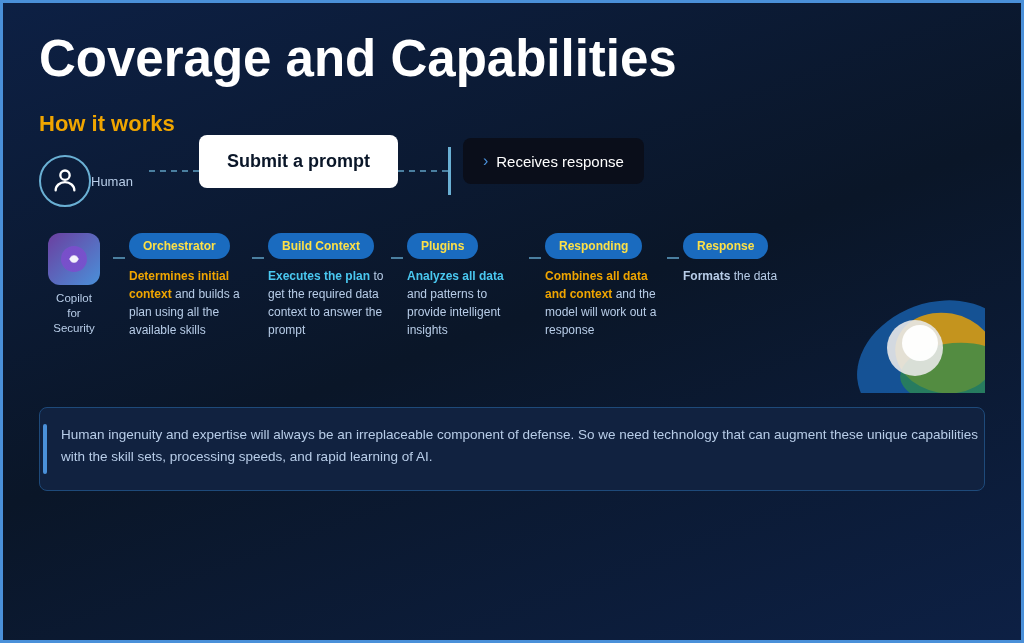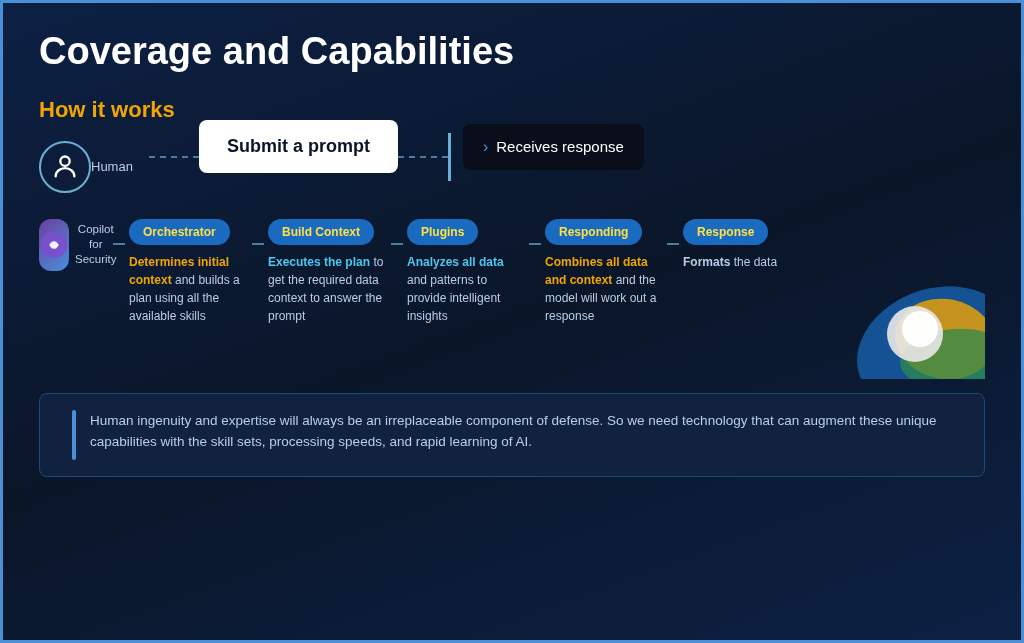--- a/index.html
+++ b/index.html
@@ -22,21 +22,21 @@
       gap: 14px;
       position: relative;
     }
 
     
     .title-section {
       flex-shrink: 0;
     }
 
     .main-title {
-      font-size: 38px;
+      font-size: 51px;
       font-weight: 700;
       color: #ffffff;
       line-height: 1.1;
       margin-bottom: 10px;
     }
 
     .subtitle {
       font-size: 14.5px;
       color: #b8cde8;
       line-height: 1.5;
@@ -119,21 +119,21 @@
     
     .flow-bottom {
       display: flex;
       align-items: flex-start;
       gap: 4px;
       margin-top: 18px;
     }
 
     .copilot-node {
       display: flex;
-      flex-direction: row;
+      flex-direction: column;
       align-items: center;
       gap: 6px;
       min-width: 70px;
     }
 
     .copilot-icon-box {
       width: 52px;
       height: 52px;
       border-radius: 12px;
       background: linear-gradient(135deg, #6b3fa0 0%, #4a90d9 100%);
@@ -191,21 +191,21 @@
       border-top: 2px dashed #4a7fa0;
       margin-top: 24px;
       flex-shrink: 0;
     }
 
     
     .bottom-banner {
       background: #112240;
       border: 1px solid #1e4a7a;
       border-radius: 8px;
-      padding: 16px 32px;
+      padding: 16px 3px;
       display: flex;
       align-items: flex-start;
       gap: 14px;
       flex-shrink: 0;
     }
 
     .banner-line {
       width: 4px;
       min-height: 50px;
       background: #4a90d9;

